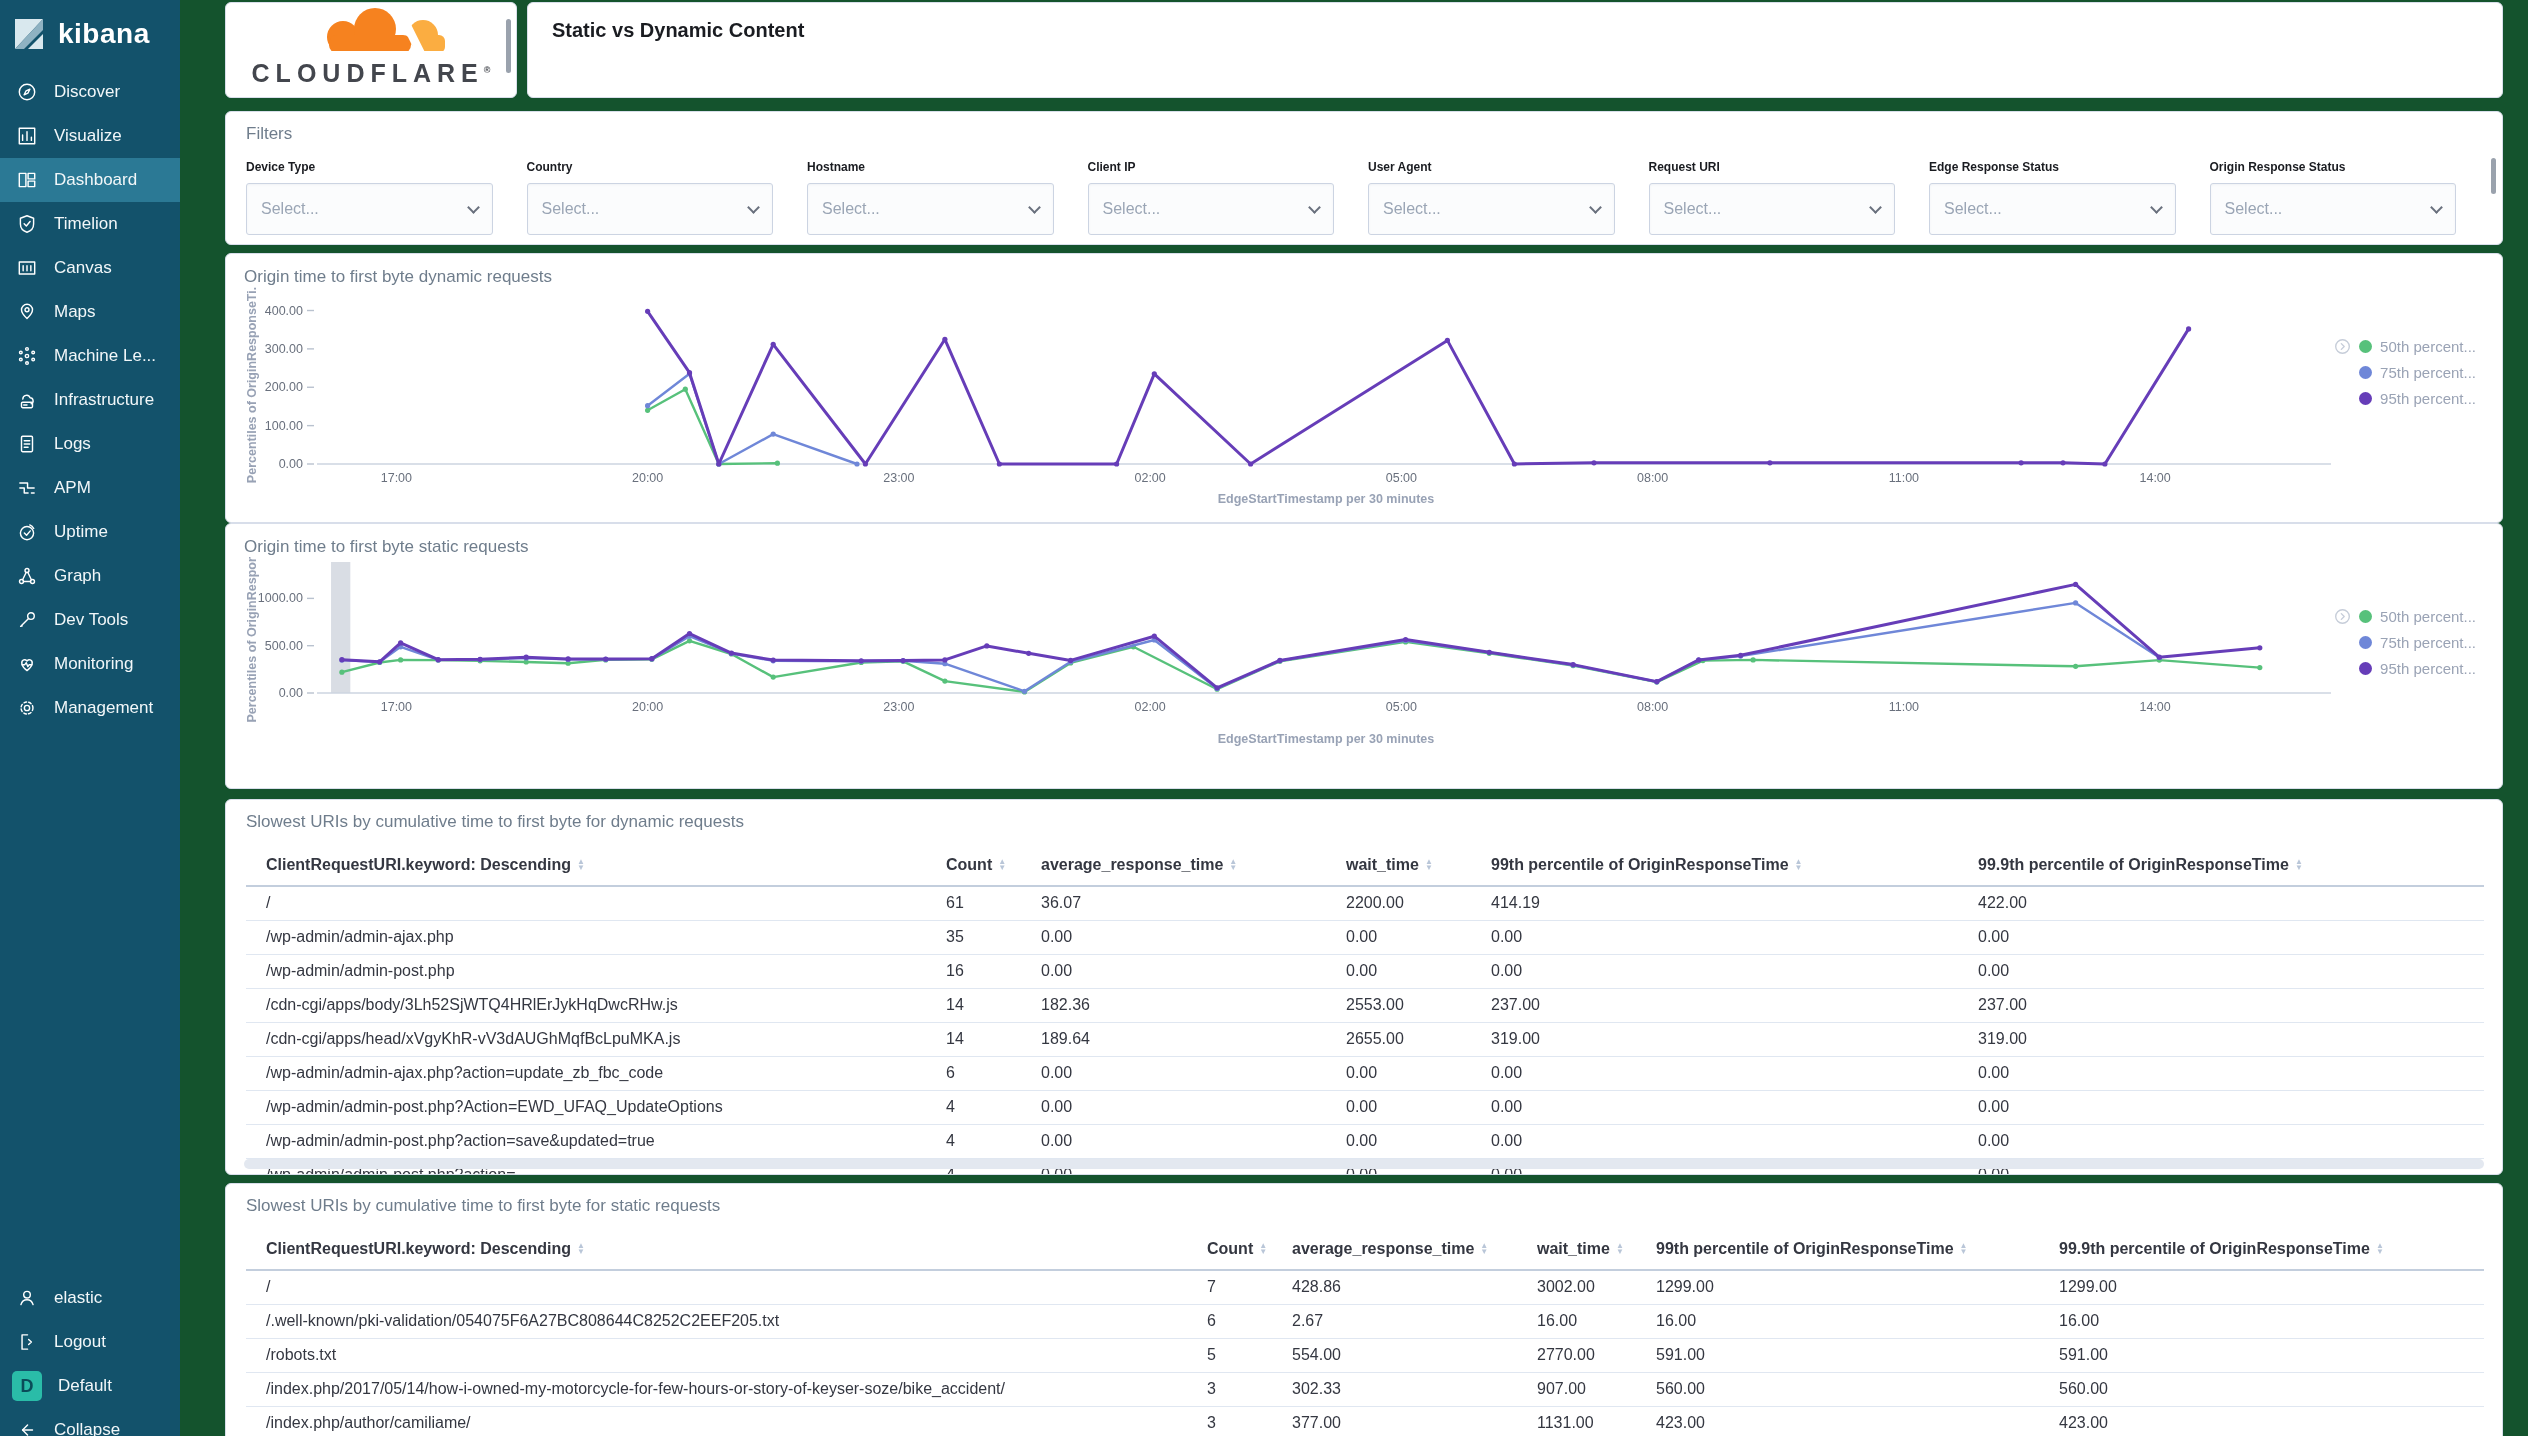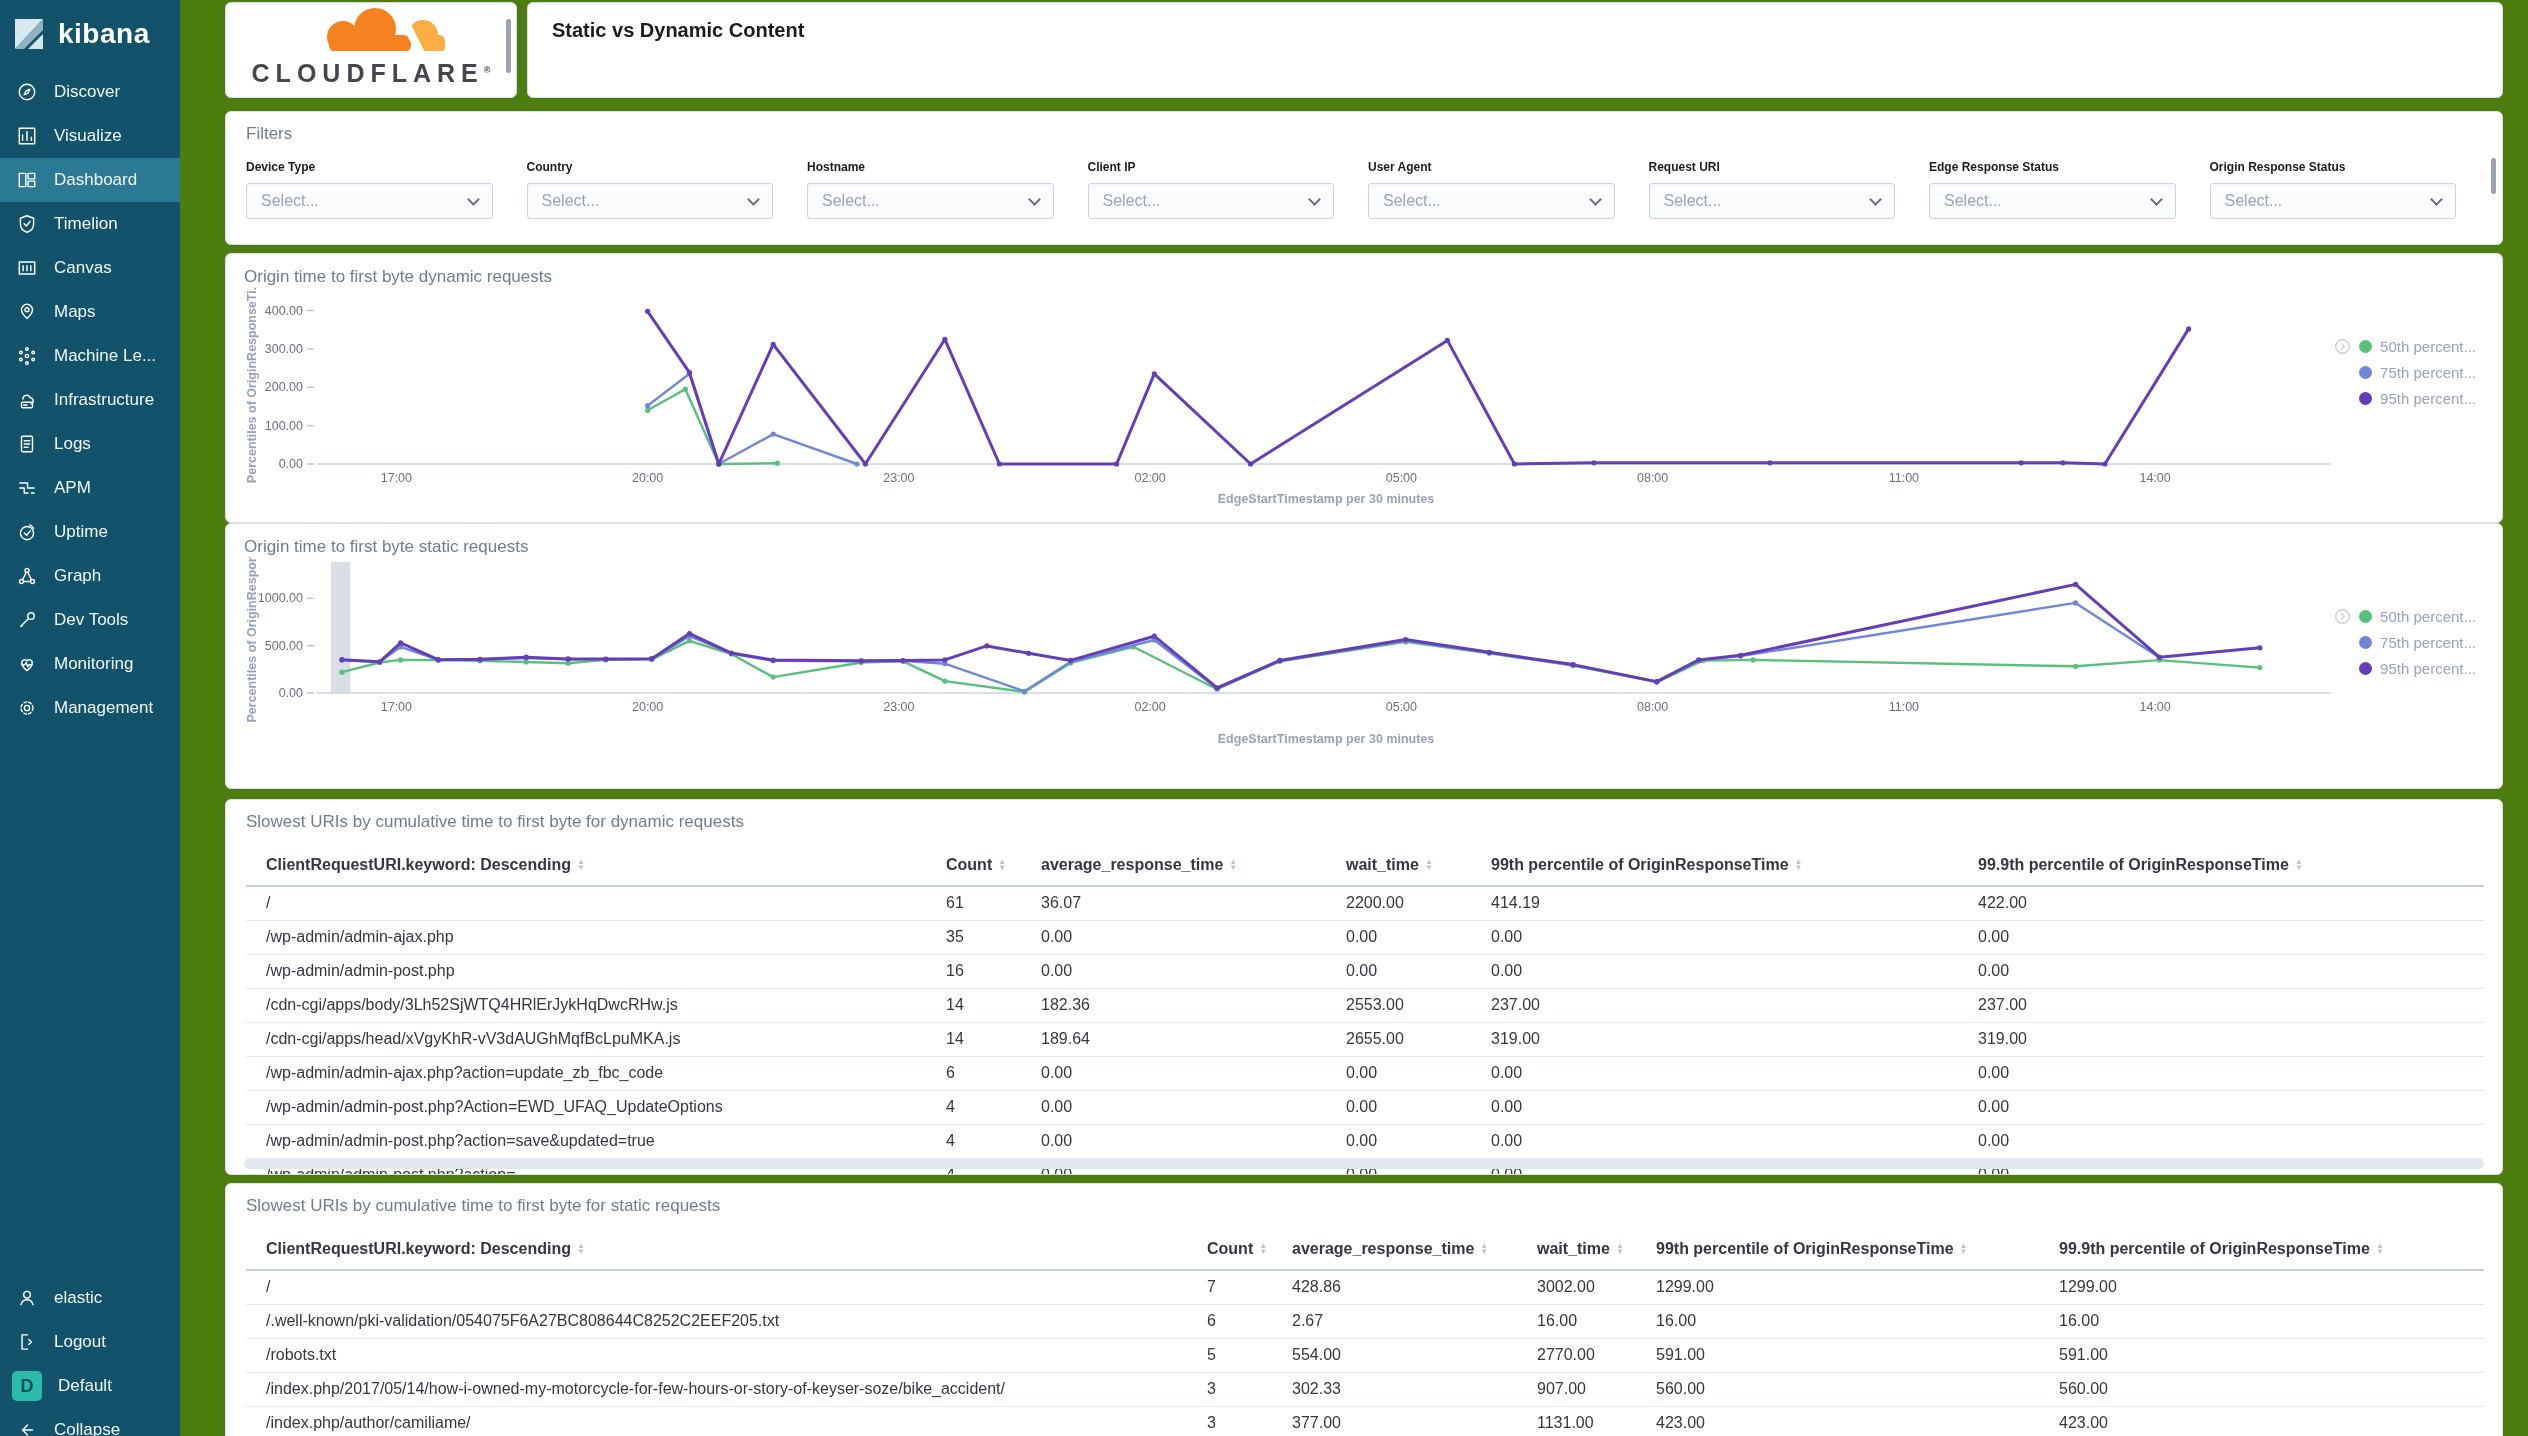--- a/index.html
+++ b/index.html
@@ -1,18 +1,18 @@
 <!DOCTYPE html>
 <html><head>
 <meta charset="utf-8">
 <style>
   * { margin:0; padding:0; box-sizing:border-box; }
   html,body { background:#e8ebf1; }
   body { font-family:"Liberation Sans", sans-serif; color:#343741; }
-  .page { position:relative; width:2528px; height:1436px; background:#4d7c0f; overflow:hidden; }
+  .page { position:relative; width:2528px; height:1436px; background:#14532d; overflow:hidden; }
 
   
   .sidebar { position:absolute; left:0; top:0; width:180px; height:1436px; background:#13526b; color:#fff; z-index:5; display:flex; flex-direction:column; }
   .side-logo { display:flex; align-items:center; gap:12px; padding:14px 0 10px 12px; height:64px; }
   .side-logo .brand { font-size:28px; font-weight:600; color:#fff; letter-spacing:.5px; }
   .nav { list-style:none; margin-top:6px; }
   .nav li { display:flex; align-items:center; gap:16px; height:44px; padding-left:16px; cursor:pointer; }
   .nav li.selected { background:#2b7995; }
   .nav li .lbl { font-size:17px; color:#f2f7f9; white-space:nowrap; }
   .nav li svg { flex:0 0 auto; }
@@ -32,21 +32,21 @@
 
   .cf-logo { display:flex; flex-direction:column; align-items:center; padding-top:4px; }
   .cf-text { font-size:25px; font-weight:700; letter-spacing:6px; color:#43464d; line-height:1; margin-top:-2px; }
   .cf-text sup { font-size:9px; letter-spacing:0; }
 
   .filters-panel { margin:13px 0 0 45px; width:2278px; height:134px; padding:12px 20px; }
   .filters-title { font-size:17px; color:#6f7d8c; }
   .filters-row { display:flex; gap:34px; margin-top:16px; padding-right:26px; }
   .filter { flex:1; min-width:0; }
   .filter .flabel { font-size:12px; font-weight:700; color:#1a1c21; margin-bottom:9px; }
-  .fselect { height:36px; background:#fbfcfd; border:1px solid #ccd4e2; border-radius:3px; display:flex; align-items:center; justify-content:space-between; padding:8px 14px; cursor:pointer; box-shadow:inset 0 1px 2px rgba(120,130,150,.08); }
+  .fselect { height:52px; background:#fbfcfd; border:1px solid #ccd4e2; border-radius:3px; display:flex; align-items:center; justify-content:space-between; padding:8px 14px; cursor:pointer; box-shadow:inset 0 1px 2px rgba(120,130,150,.08); }
   .fselect .ph { font-size:16px; color:#9aa5b5; }
   .chev { width:9px; height:9px; border-right:2px solid #69707d; border-bottom:2px solid #69707d; transform:rotate(45deg); margin-top:-4px; }
 
   .chart-panel { margin:0 0 0 45px; width:2278px; padding:13px 18px; }
   #chart-0 { margin-top:8px; height:270px; }
   #chart-1 { height:266px; }
   .vis-title { font-size:17px; color:#6f7d8c; }
   .chart-wrap { position:relative; }
   svg text { font-family:"Liberation Sans", sans-serif; }
   .legend { position:absolute; top:46px; right:8px; display:flex; gap:8px; }

